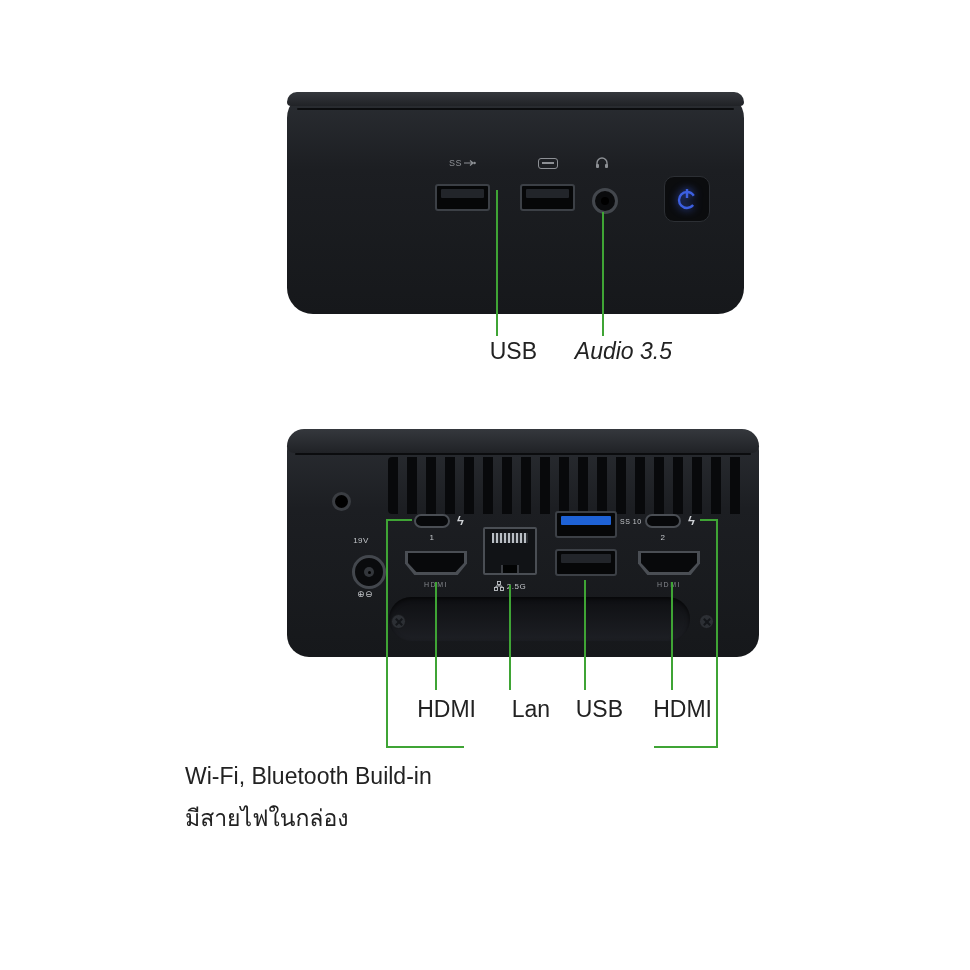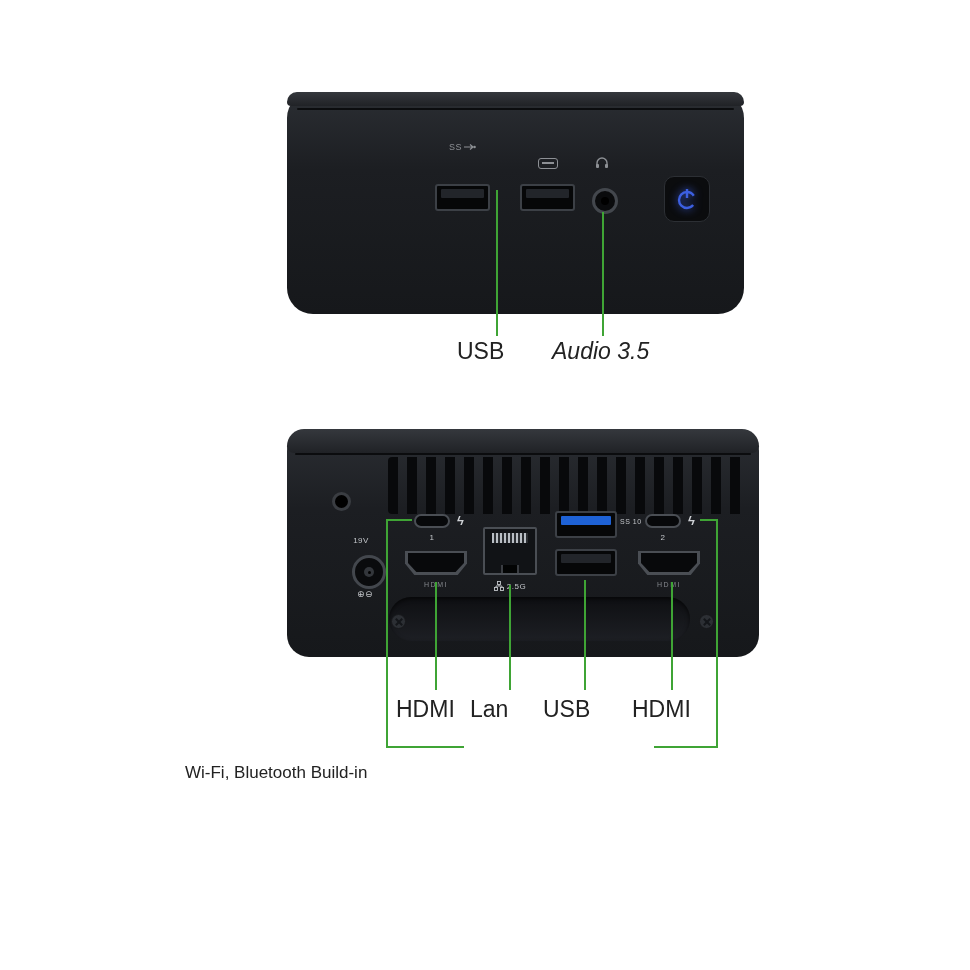--- a/index.html
+++ b/index.html
@@ -50,36 +50,36 @@
   .rj45 .notch{position:absolute;left:50%;transform:translateX(-50%);bottom:0;width:18px;height:8px;background:#030404;border-left:2px solid #3a3d42;border-right:2px solid #3a3d42;box-sizing:border-box;}
   .recess{position:absolute;left:102px;top:168px;width:301px;height:44px;border-radius:22px;
     background:linear-gradient(180deg,#0e0f12,#1d1f24);box-shadow:inset 0 2px 4px rgba(0,0,0,.6);}
   .screw{position:absolute;width:13px;height:13px;border-radius:50%;background:#2c2f34;border:1px solid #17181b;}
   .screw::before,.screw::after{content:"";position:absolute;background:#14161a;left:50%;top:50%;}
   .screw::before{width:9px;height:2px;transform:translate(-50%,-50%) rotate(45deg);}
   .screw::after{width:2px;height:9px;transform:translate(-50%,-50%) rotate(45deg);}
   
   .aline{position:absolute;background:var(--green);}
   .v{width:2px;} .h{height:2px;}
-  .alabel{position:absolute;font-size:23px;color:#222;text-align:left;font-weight:500;}
-  .footer-text{position:absolute;font-size:17px;color:#222;font-weight:500;font-family:"Liberation Sans","DejaVu Sans",sans-serif;}
+  .alabel{position:absolute;font-size:23px;color:#222;text-align:right;font-weight:500;}
+  .footer-text{position:absolute;font-size:23px;color:#222;font-weight:500;font-family:"Liberation Sans","DejaVu Sans",sans-serif;}
   svg{display:block;}
 </style>
 </head>
 <body>
 
 <div class="canvas">
 
   <div class="device front">
     <div class="lid"></div>
     <div class="seam"></div>
     <div class="foot" style="left:43px;bottom:-6px;width:48px;"></div>
     <div class="foot" style="right:43px;bottom:-6px;width:48px;"></div>
 
-    <div class="port-icon" style="left:148px;top:50px;width:55px;">
+    <div class="port-icon" style="left:148px;top:66px;width:55px;">
       <span>SS</span>
       <svg width="12" height="8" viewBox="0 0 12 8">
         <path d="M0 4 H9 M9 4 l-3 -2.5 M9 4 l-3 2.5" stroke="#8d9095" stroke-width="1.2" fill="none"></path>
         <circle cx="10.5" cy="4" r="1.3" fill="#8d9095"></circle>
       </svg>
     </div>
     <div class="port-usb-a" style="left:148px;top:92px;">
       <div class="tongue"></div>
     </div>
 
@@ -189,14 +189,15 @@
   <div class="aline h" style="left:700px;top:519px;width:16px;"></div>
   <div class="aline v" style="left:716px;top:519px;height:229px;"></div>
   <div class="aline h" style="left:654px;top:746px;width:64px;"></div>
 
   <div class="alabel" style="left:396px;top:696px;width:80px;">HDMI</div>
   <div class="alabel" style="left:470px;top:696px;width:80px;">Lan</div>
   <div class="alabel" style="left:543px;top:696px;width:80px;">USB</div>
   <div class="alabel" style="left:632px;top:696px;width:80px;">HDMI</div>
 
   <div class="footer-text" style="left:185px;top:763px;">Wi-Fi, Bluetooth Build-in</div>
+  <div class="footer-text" style="left:185px;top:800px;font-family:'Liberation Sans','DejaVu Sans',sans-serif;">มีสายไฟในกล่อง</div>
 
 </div>
 
 </body></html>

